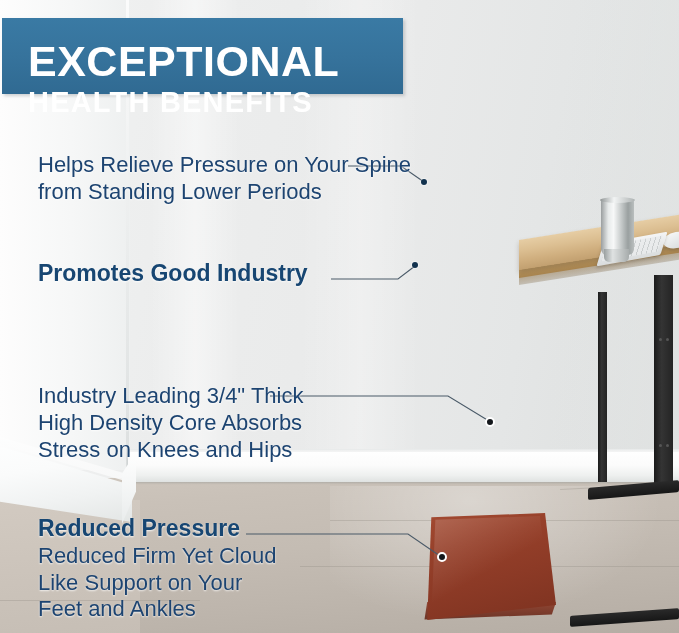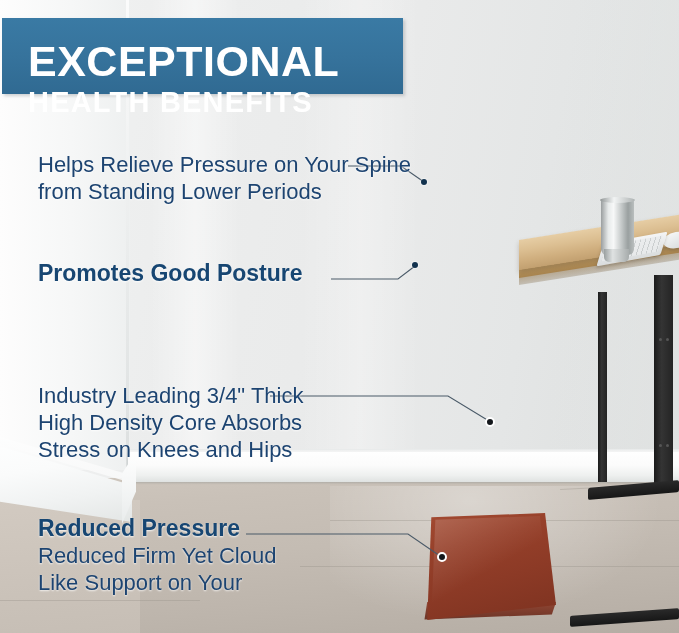--- a/index.html
+++ b/index.html
@@ -319,32 +319,33 @@
   </div>
 
   <div class="block" id="blk1">
     <div class="b-body">
       <div>Helps Relieve Pressure on Your Spine</div>
       <div>from Standing Lower Periods</div>
     </div>
   </div>
 
   <div class="block" id="blk2">
-    <div class="b-title">Promotes Good Posture</div>
+    <div class="b-title">Promotes Good Industry</div>
   </div>
 
   <div class="block" id="blk3">
     <div class="b-body">
       <div>Industry Leading 3/4" Thick</div>
       <div>High Density Core Absorbs</div>
       <div>Stress on Knees and Hips</div>
     </div>
   </div>
 
   <div class="block" id="blk4">
     <div class="b-title">Reduced Pressure</div>
     <div class="b-body">
       <div>Reduced Firm Yet Cloud</div>
       <div>Like Support on Your</div>
+      <div>Feet and Ankles</div>
     </div>
   </div>
 
 </div>
 
 </body></html>

